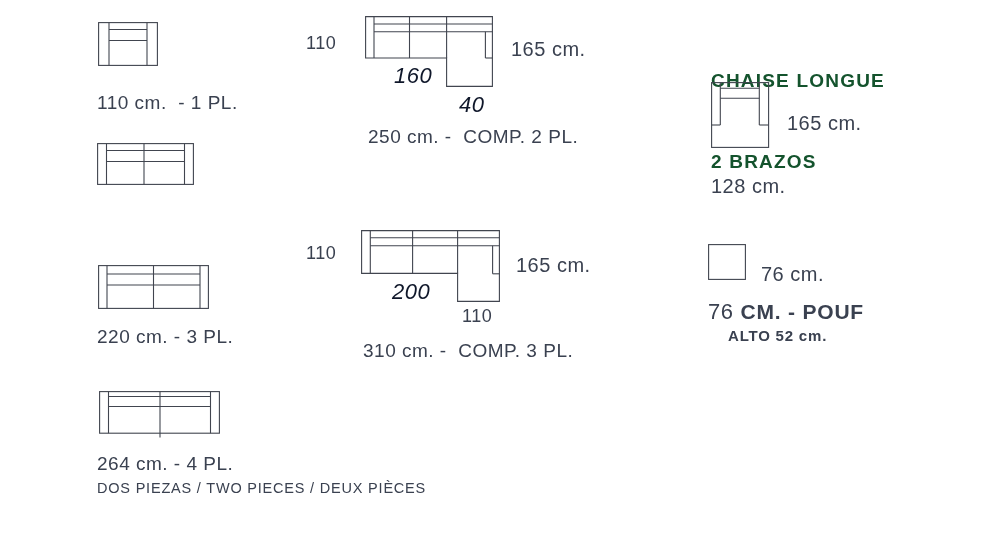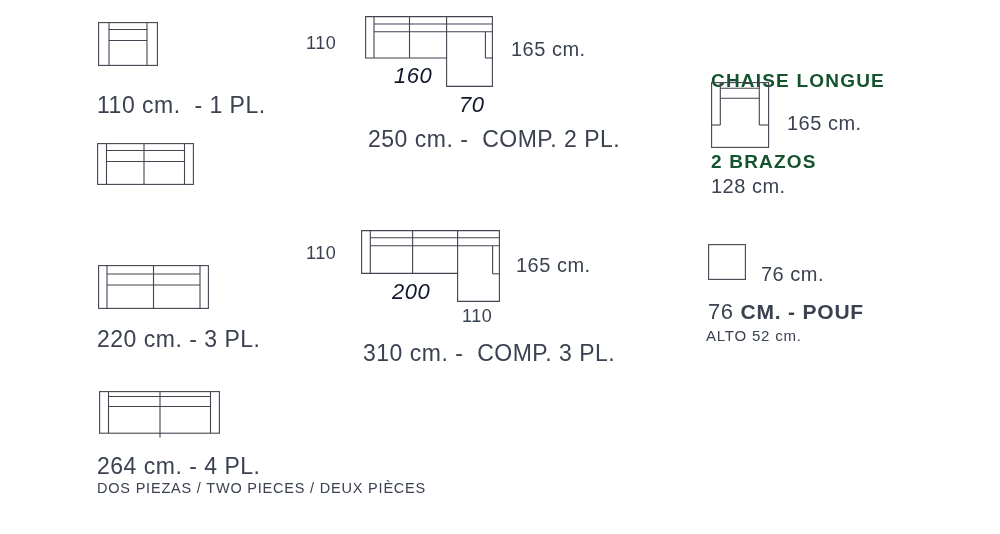--- a/index.html
+++ b/index.html
@@ -6,21 +6,21 @@
   #canvas{
     position:relative;
     width:1000px;height:534px;
     background:#ffffff;
     font-family:"Liberation Sans","DejaVu Sans",sans-serif;
     color:#3a4150;
     overflow:hidden;
   }
   .abs{position:absolute;}
   .caption{
-    font-size:23px;font-weight:500;letter-spacing:.5px;
+    font-size:19px;font-weight:500;letter-spacing:.5px;
     white-space:pre;color:#3a4150;
   }
   .subcaption{
     font-size:14.5px;font-weight:500;letter-spacing:.8px;
     white-space:pre;color:#3a4150;
   }
   .measure{
     font-size:20px;font-weight:500;letter-spacing:.5px;
     white-space:pre;color:#3a4150;
   }
@@ -85,21 +85,21 @@
     <path d="M0.6,0.6 H127.4 V70.4 H81.6 V42 H0.6 Z"></path>
     <line x1="9" y1="0.6" x2="9" y2="42"></line>
     <line x1="9" y1="8" x2="127.4" y2="8"></line>
     <line x1="9" y1="15.8" x2="127.4" y2="15.8"></line>
     <line x1="44.5" y1="0.6" x2="44.5" y2="42"></line>
     <line x1="81.6" y1="0.6" x2="81.6" y2="42"></line>
     <line x1="120.4" y1="15.8" x2="120.4" y2="42"></line>
     <line x1="120.4" y1="42" x2="127.4" y2="42"></line>
   </svg>
   <div class="abs dim-md" style="left:394px;top:63px;">160</div>
-  <div class="abs dim-md" style="left:459px;top:92px;">70</div>
+  <div class="abs dim-md" style="left:459px;top:92px;">40</div>
   <div class="abs measure" style="left:511px;top:38px;">165 cm.</div>
   <div class="abs caption" style="left:368px;top:126px;">250 cm. -  COMP. 2 PL.</div>
 
   <div class="abs dim-sm" style="left:306px;top:243px;">110</div>
   <svg class="draw abs" style="left:361px;top:230px;" width="139" height="72" viewBox="0 0 139 72">
     <path d="M0.6,0.6 H138.4 V71.4 H96.6 V43.4 H0.6 Z"></path>
     <line x1="9.3" y1="0.6" x2="9.3" y2="43.4"></line>
     <line x1="9.3" y1="7.7" x2="138.4" y2="7.7"></line>
     <line x1="9.3" y1="15.7" x2="138.4" y2="15.7"></line>
     <line x1="51.6" y1="0.6" x2="51.6" y2="43.4"></line>
@@ -131,15 +131,15 @@
 
   <svg class="draw abs" style="left:708px;top:244px;" width="38" height="36" viewBox="0 0 38 36">
     <rect x="0.6" y="0.6" width="36.8" height="34.8"></rect>
   </svg>
   <div class="abs measure" style="left:761px;top:255px;margin-top:8px;">76 cm.</div>
 
   <div class="abs pouf-caption" style="left:708px;top:299px;">
     <span class="big">76</span>
     <span class="small">CM. - POUF</span>
   </div>
-  <div class="abs subcaption" style="left:706px;top:327px;font-size:15px;">ALTO 52 cm.</div>
+  <div class="abs subcaption" style="left:728px;top:327px;font-size:15px;font-weight:bold;">ALTO 52 cm.</div>
 
 </div>
 
 </body></html>

